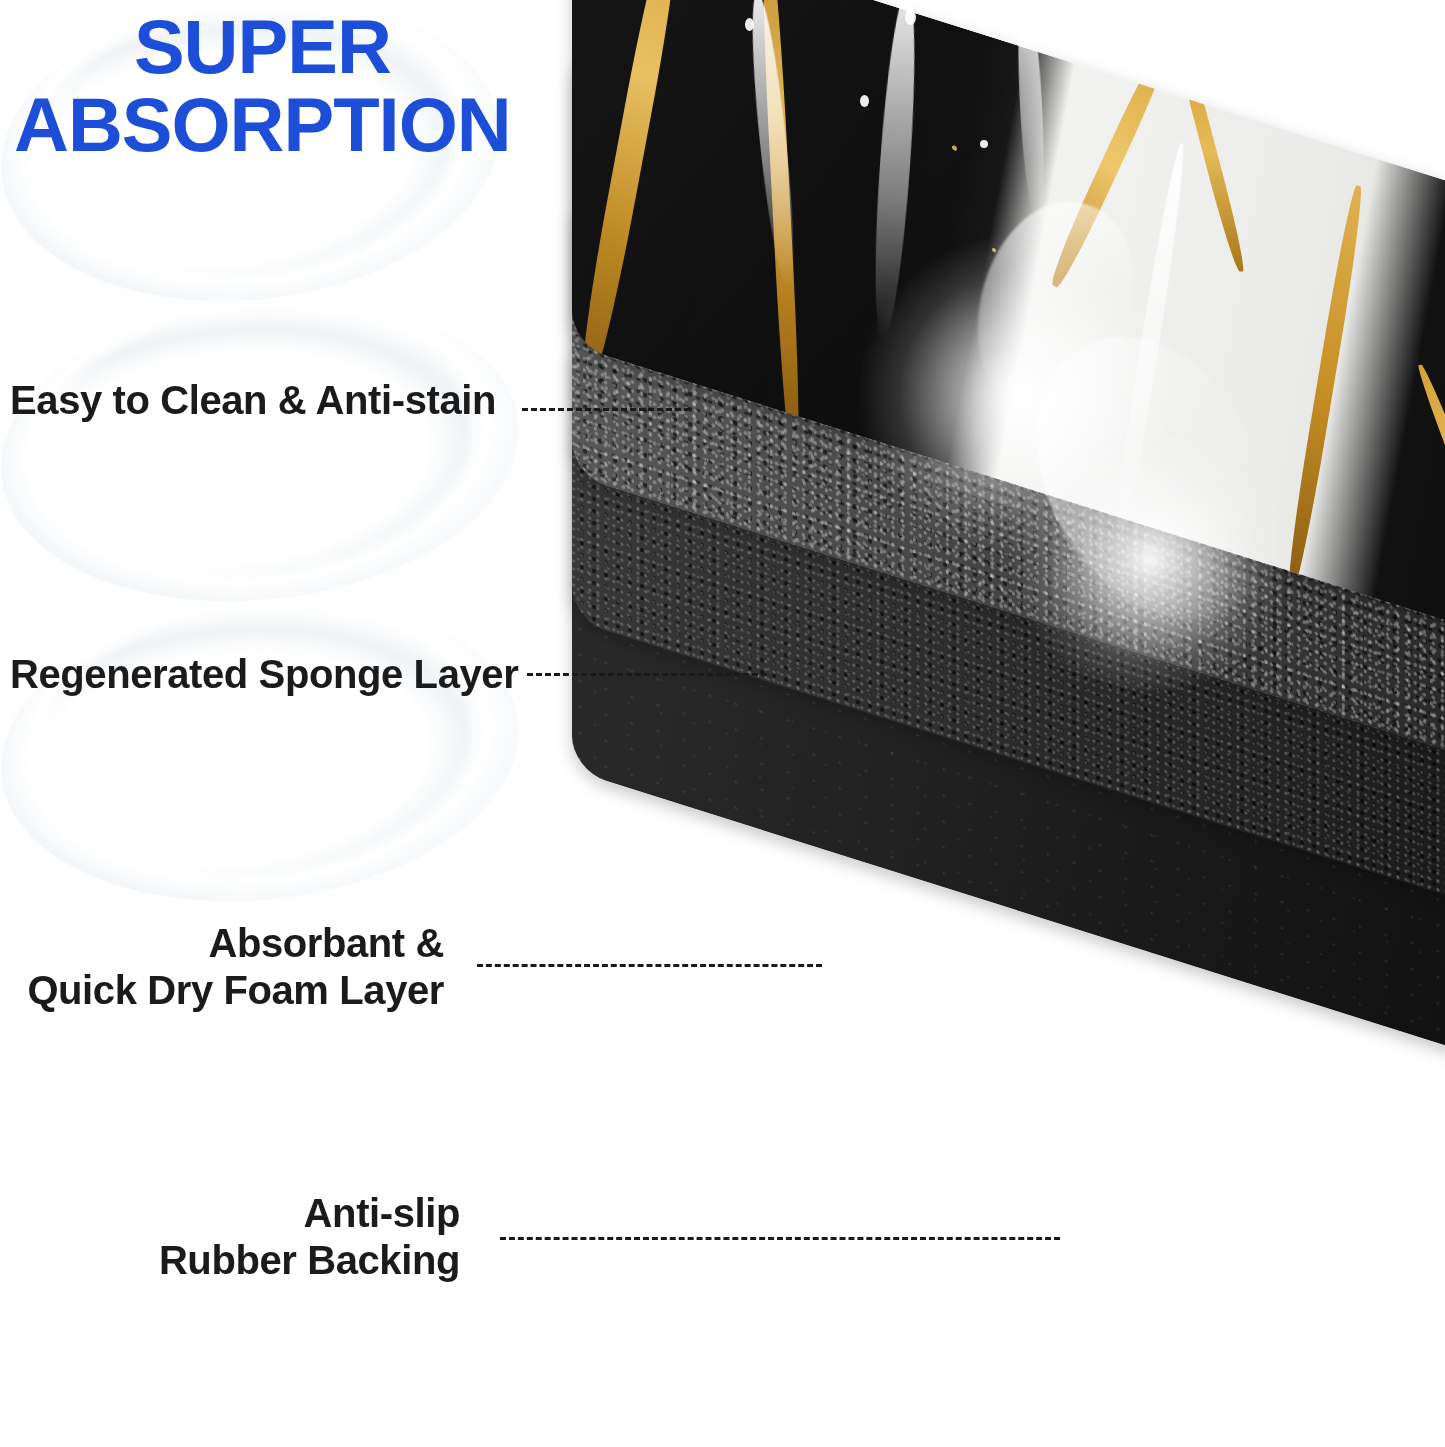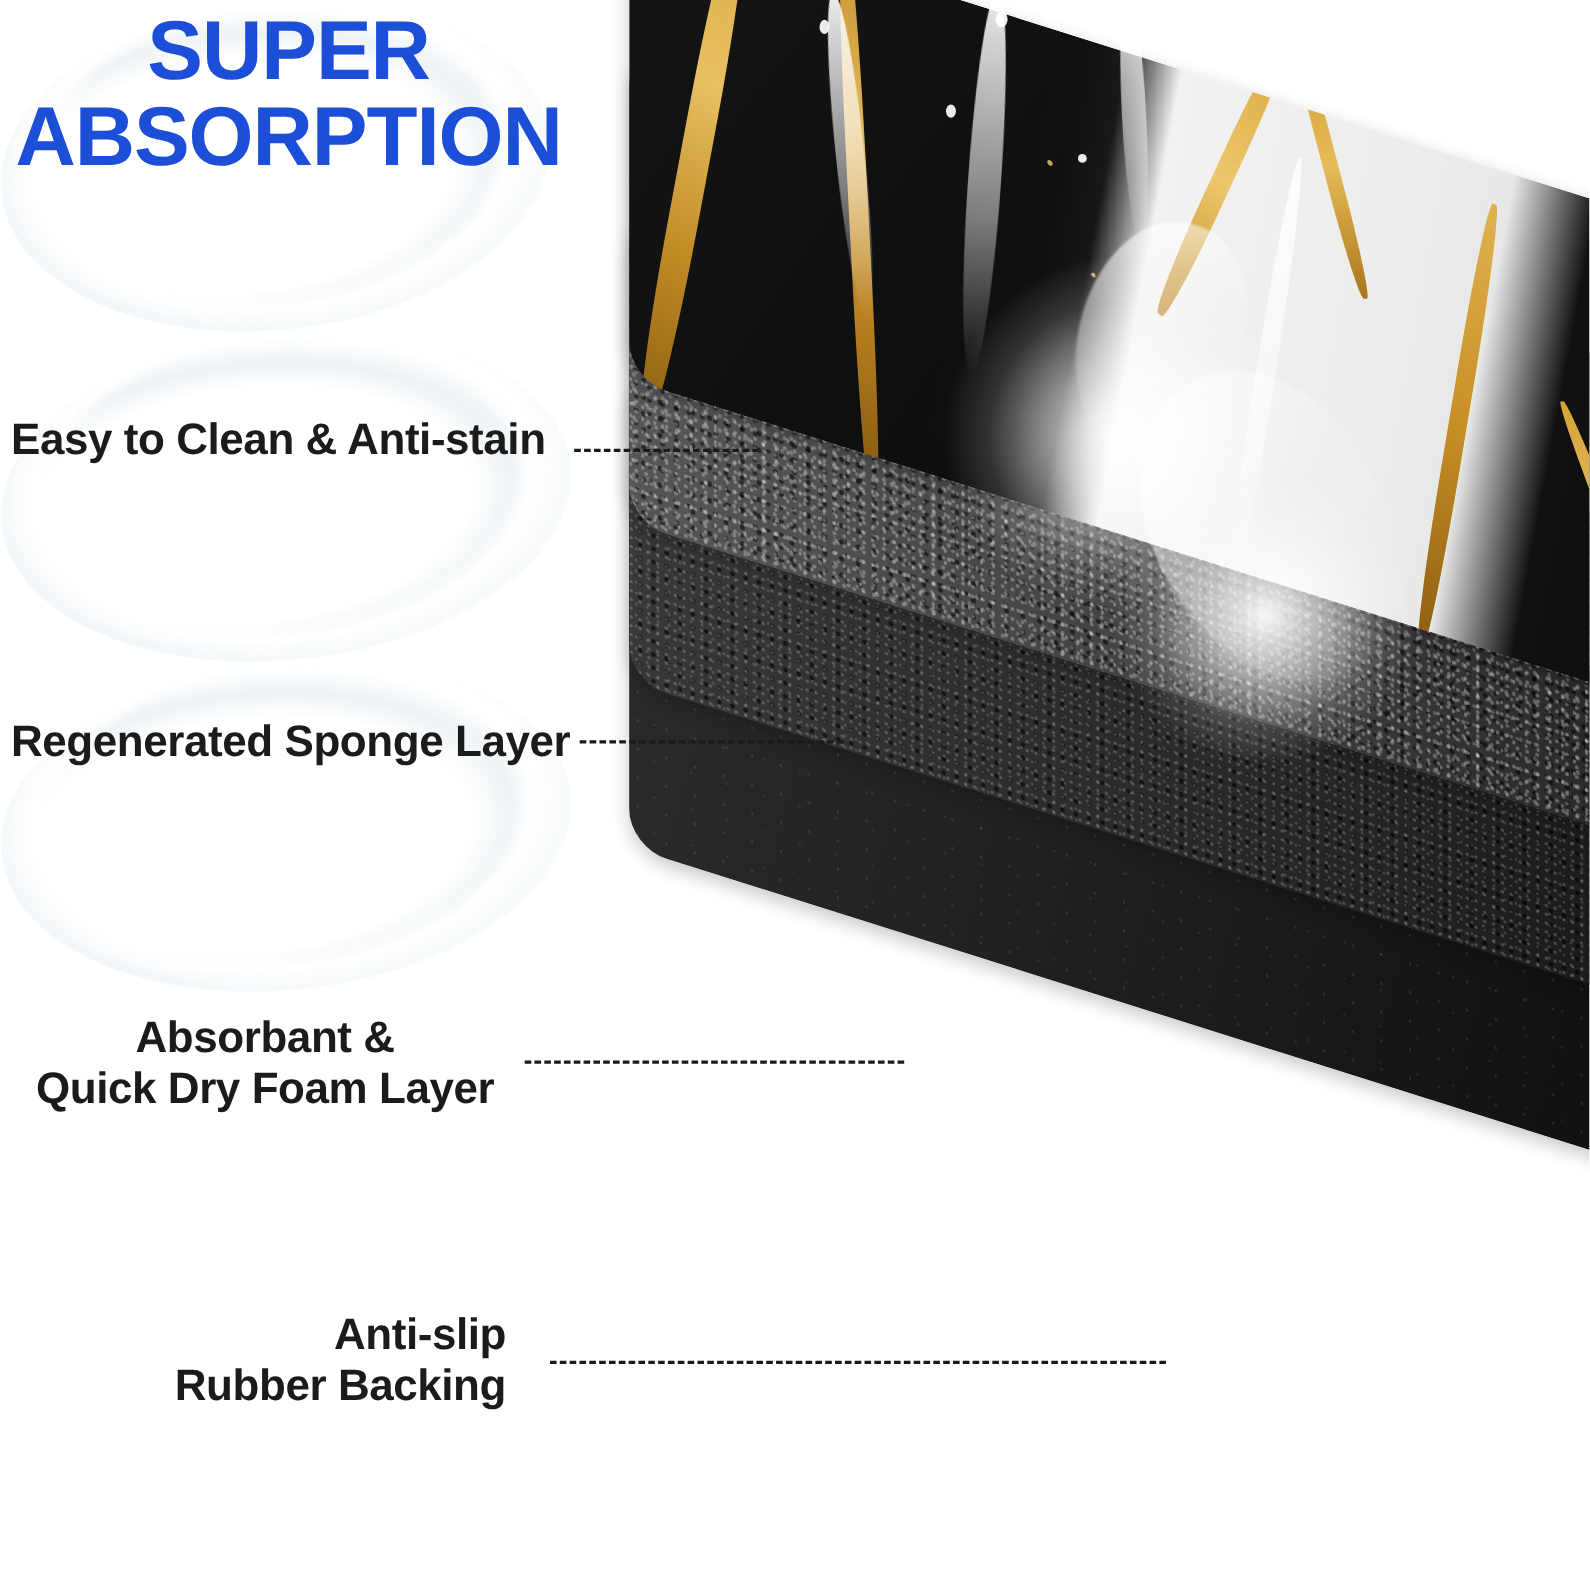--- a/index.html
+++ b/index.html
@@ -34,21 +34,21 @@
     color:#1b1b1b;
     font-weight:bold;
     font-size:40px;
     line-height:1.18;
     white-space:pre-line;
     font-family:"Liberation Sans", sans-serif;
     letter-spacing:-0.4px;
   }
   .callout.c1{left:10px; top:362px;margin-top:15px;}
   .callout.c2{left:10px; top:651px;}
-  .callout.c3{left:26px; top:920px; width:430px; text-align:center;}
+  .callout.c3{left:14px; top:920px; width:430px; text-align:right;}
   .callout.c4{left:30px; top:1190px; width:430px; text-align:right;}
 
   
   .leader{
     position:absolute;
     height:0;
     border-top:3px dashed #1a1a1a;
     z-index:55;
   }
   .leader.l1{left:522px; top:408px; width:168px;}

